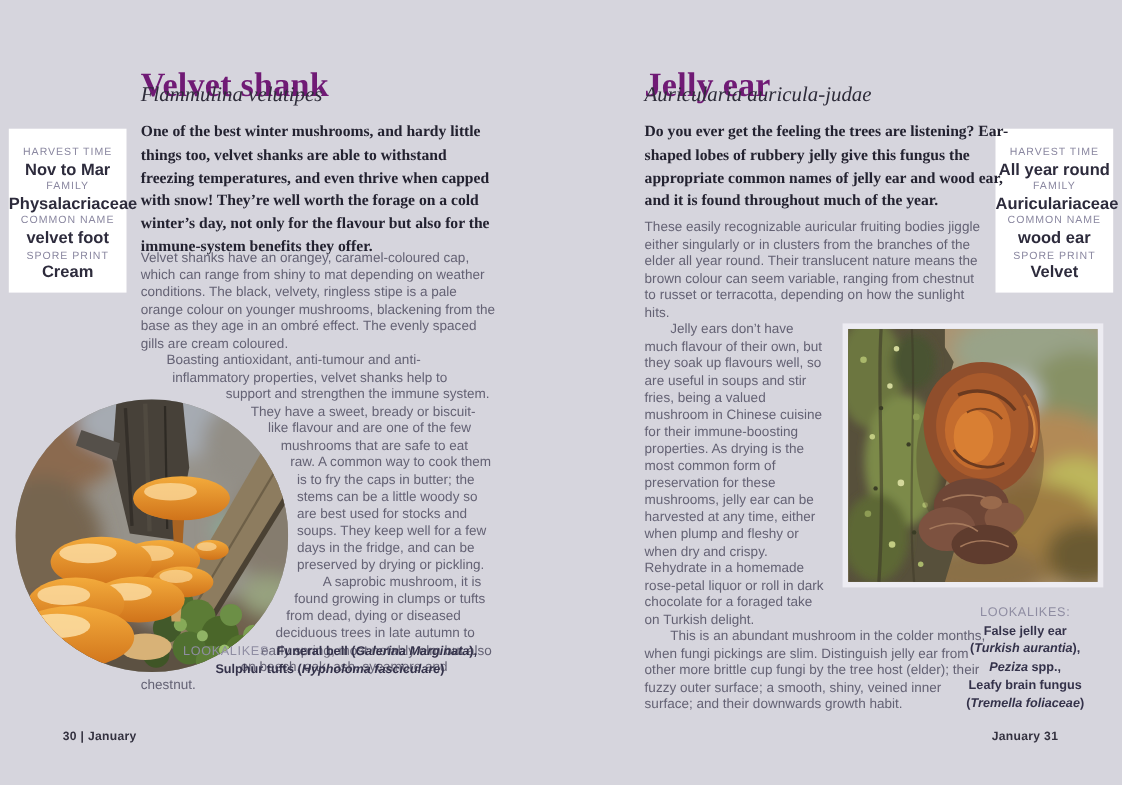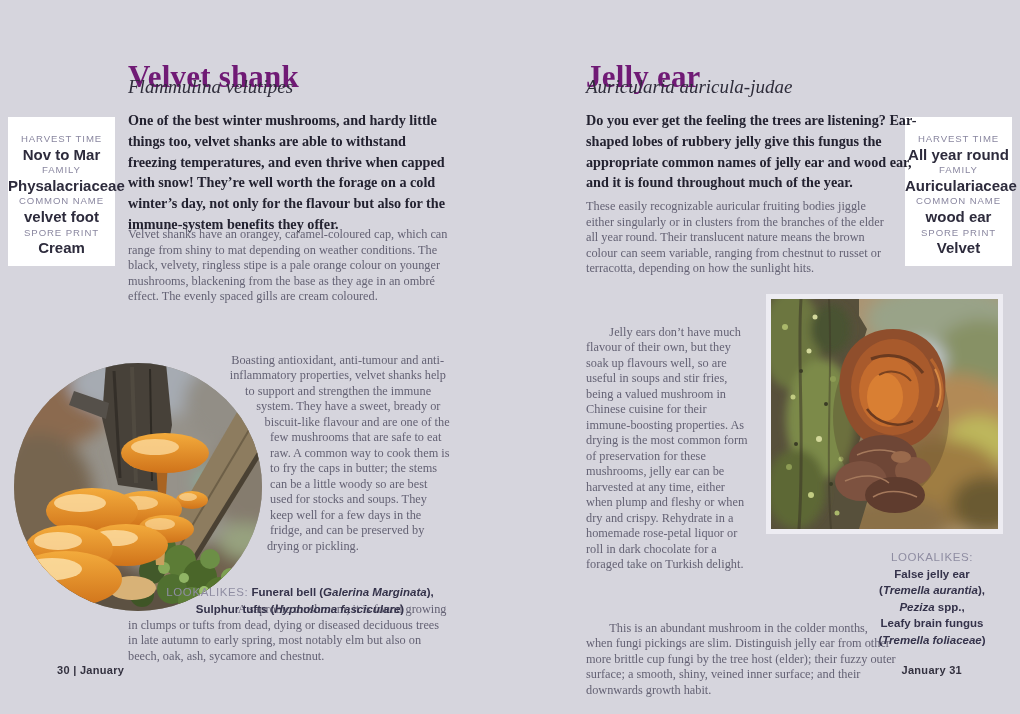--- a/index.html
+++ b/index.html
@@ -5,23 +5,23 @@
   html,body{margin:0;padding:0;background:#9a99a2;}
   .spread{position:relative;width:1020px;height:714px;background:#d6d5dd;overflow:hidden;
           font-family:"Liberation Sans",sans-serif;}
   
   .title{position:absolute;font-family:"Liberation Serif",serif;font-weight:700;
          font-size:31px;letter-spacing:.2px;color:#701a75;}
   .latin{position:absolute;font-family:"Liberation Serif",serif;font-style:italic;
          font-size:19px;color:#2e2c3a;}
   .intro{position:absolute;font-family:"Liberation Serif",serif;font-weight:700;
          font-size:14.2px;line-height:20.8px;color:#232230;margin:0;}
-  .bodytext{position:absolute;font-size:12.3px;line-height:15.5px;color:#646274;font-family:Liberation Serif, serif;}
+  .bodytext{position:absolute;font-size:12.3px;line-height:15.5px;color:#646274;}
   .bodytext p{margin:0;}
-  .bodytext p.ind{text-indent:1.9em;margin-top:48px;}
+  .bodytext p.ind{text-indent:1.9em;}
   
   .infobox{position:absolute;width:107px;height:149px;background:#ffffff;
            text-align:center;padding-top:14px;box-sizing:border-box;}
   .ib-label{font-size:9.6px;letter-spacing:.9px;color:#8a87a0;line-height:15.6px;}
   .ib-value{font-size:15px;font-weight:700;color:#2d2b3c;line-height:15.6px;}
   
   .shape-left{float:left;width:142px;height:384px;shape-outside:circle(137px at 12px 260px);}
   .shape-right{float:right;width:143px;height:345px;shape-outside:inset(82px 0 0 0);}
   
   .photo-circle{position:absolute;left:14px;top:363px;width:248px;height:248px;
@@ -233,21 +233,21 @@
       <path d="M86 156 C104 148 124 150 138 160" stroke="#a5795c" stroke-width="1.5" fill="none"></path>
       <path d="M74 182 C92 174 108 176 118 184" stroke="#a5795c" stroke-width="1.5" fill="none"></path>
       <path d="M102 198 C116 190 132 192 146 198" stroke="#a5795c" stroke-width="1.5" fill="none"></path>
       <ellipse cx="130" cy="158" rx="10" ry="6" fill="#9a6a4c"></ellipse>
     </svg>
   </figure>
 
   <div class="lookalikes" style="left:852px;top:549px;width:160px;line-height:16.5px;">
     <span class="ll-label">LOOKALIKES:</span><br>
     <span>False jelly ear</span><i></i><span></span><br>
-    <span>(</span><i>Tremella aurantia</i><span>),</span><br>
+    <span>(</span><i>Turkish aurantia</i><span>),</span><br>
     <span></span><i>Peziza</i><span> spp.,</span><br>
     <span>Leafy brain fungus</span><i></i><span></span><br>
     <span>(</span><i>Tremella foliaceae</i><span>)</span>
   </div>
 
   <div class="folio" style="right:58px;">January 31</div>
 
 </div>
 
 </body></html>

